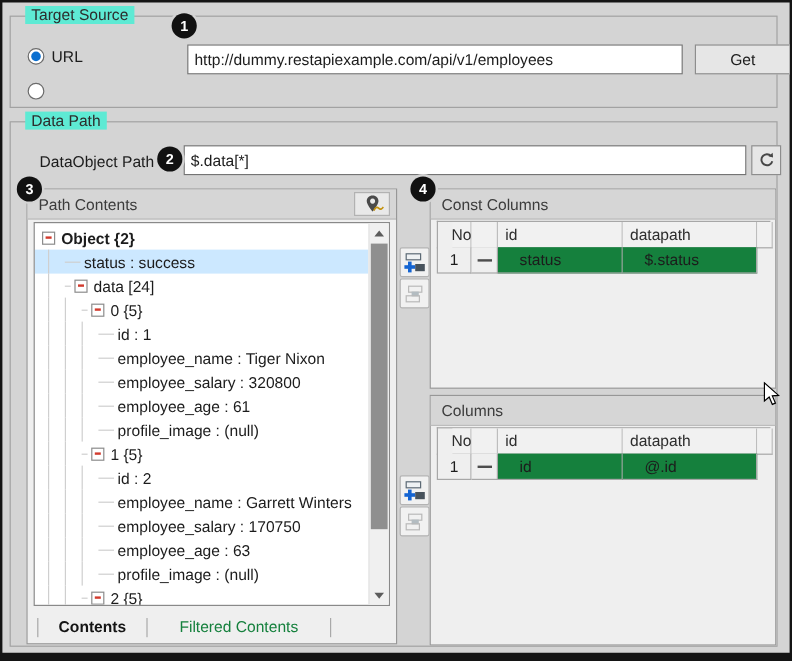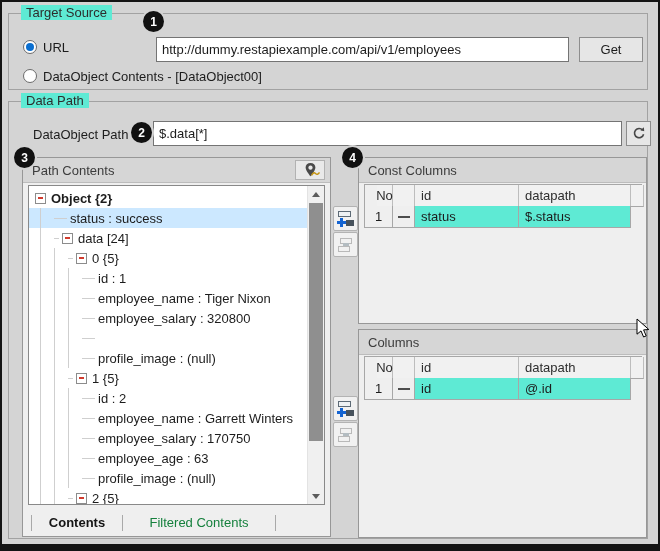--- a/index.html
+++ b/index.html
@@ -69,22 +69,22 @@
 
   
   .tbl-h { position:absolute; left:5px; top:26px; display:grid;
            grid-template-columns:28px 22px 104px 112px auto; width:278px;
            border-top:1px solid #a7a7a7; border-left:1px solid #a7a7a7; }
   .h { background:#f1f1f1; border-right:1px solid #bdbdbd; border-bottom:1px solid #a7a7a7;
        height:22px; display:flex; align-items:center; padding:0 6px; color:#2d2d2d; }
   .h.ctr { justify-content:center; padding:0;margin-left:12px; }
   .tbl-r { position:absolute; left:5px; top:48px; display:grid;
            grid-template-columns:28px 22px 104px 112px; border-left:1px solid #a7a7a7; }
-  .c { background:#5eead4; border-right:1px solid #a7a7a7; border-bottom:1px solid #a7a7a7;
-       height:22px; display:flex; align-items:center; padding:0 6px; }
+  .c { background:#15803d; border-right:1px solid #a7a7a7; border-bottom:1px solid #a7a7a7;
+       height:22px; display:flex; align-items:center; padding:0 18px; }
   .c.gray { background:#efefef; justify-content:center; padding:0; }
   .dash { width:12px; height:2px; background:#4d4d4d; }
 
   
   .sqbtn { position:absolute; left:331px; width:25px; height:25px; background:#f1f1f1;
            border:1px solid #b3b3b3; border-radius:2px; display:flex; align-items:center; justify-content:center; }
   .icon16 { position:relative; width:17px; height:16px; display:block; }
   .ai-top { position:absolute; left:1px; top:0; width:13px; height:6px; border:1px solid #5d6a75; background:#eef1f3; }
   .ai-pv  { position:absolute; left:3px; top:7px;  width:3px; height:9px; background:#1464d2; }
   .ai-ph  { position:absolute; left:0;  top:10px; width:9px; height:3px; background:#1464d2; }
@@ -98,25 +98,24 @@
 </head>
 <body>
 
 <div class="dialog">
 
   <div class="group" style="left:6px; top:11px; width:640px; height:77px;">
     <span class="legend">Target Source</span>
     <span class="radio sel" style="left:14px; top:26px;"></span>
     <span class="rlabel" style="left:34px; top:26px;">URL</span>
     <input class="txt" style="left: 147px; top: 23px; width: 413px; height: 25px;" value="http://dummy.restapiexample.com/api/v1/employees">
-    <div class="btn" style="left:570px; top:23px; width:64px; height:25px;">
+    <div class="btn" style="left:570px; top:23px; width:80px; height:25px;">
       <span>Get</span>
     </div>
     <span class="radio" style="left:14px; top:55px;"></span>
-    <span class="rlabel" style="left:34px; top:55px;">DataObject Contents - [DataObject00]</span>
   </div>
   <span class="badge" style="left:141px; top:9px;">1</span>
 
   <div class="group" style="left:6px; top:99px; width:640px; height:438px;">
     <span class="legend">Data Path</span>
     <span class="rlabel" style="left:24px; top:25px;">DataObject Path</span>
     <input class="txt" style="left: 144px; top: 19px; width: 469px; height: 25px;" value="$.data[*]">
     <div class="btn" style="left:617px; top:19px; width:25px; height:25px;">
       <svg width="15" height="15" viewBox="0 0 15 15">
         <path d="M11.6 4.1 A4.6 4.6 0 1 0 12.6 8.3" fill="none" stroke="#474747" stroke-width="1.6"></path>
@@ -182,20 +181,21 @@
             <span class="g"></span>
             <span class="g"></span>
             <span class="stub"></span>
           <span class="lbl">employee_salary : 320800</span>
         </div>
         <div class="trow">
           <span class="g"></span>
             <span class="g"></span>
             <span class="g"></span>
             <span class="stub"></span>
+          <span class="lbl">employee_age : 61</span>
         </div>
         <div class="trow">
           <span class="g"></span>
             <span class="g"></span>
             <span class="g"></span>
             <span class="stub"></span>
           <span class="lbl">profile_image : (null)</span>
         </div>
         <div class="trow exp">
           <span class="g"></span>

